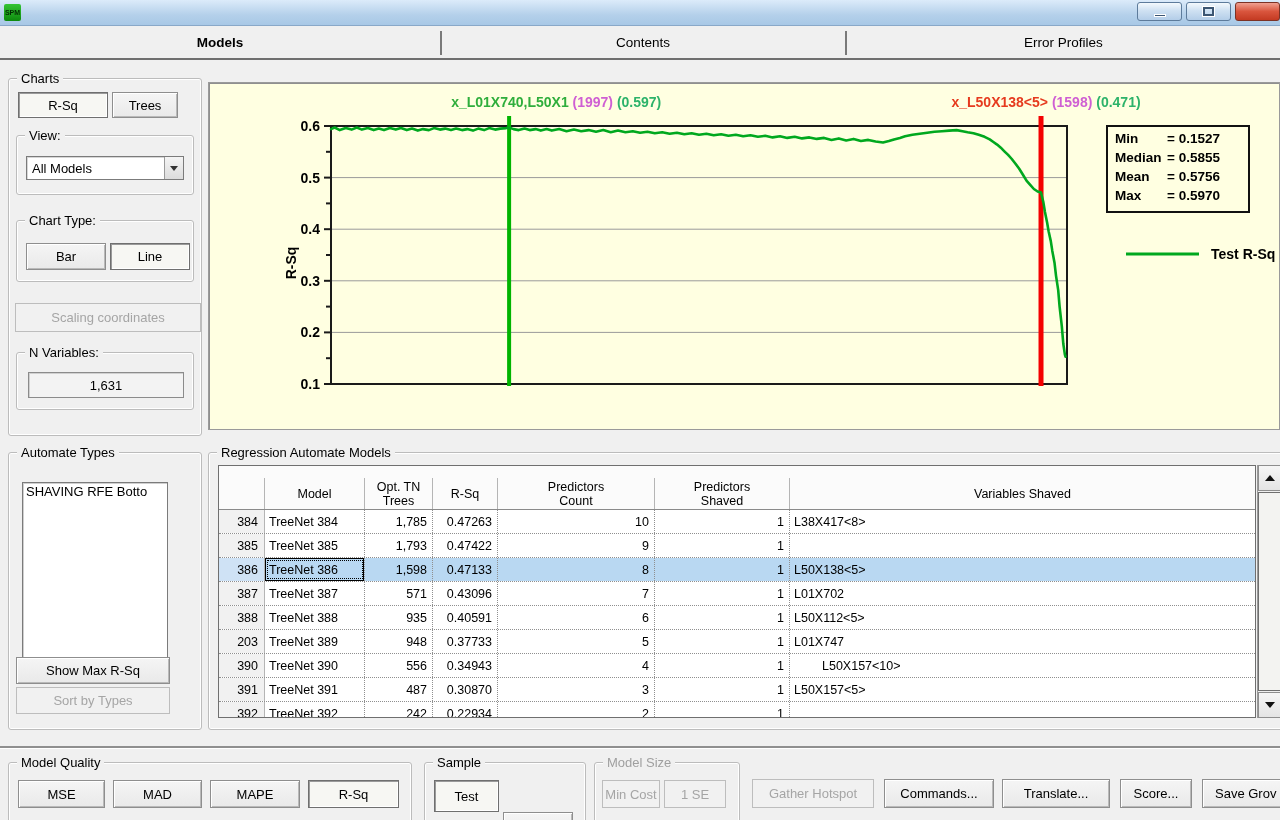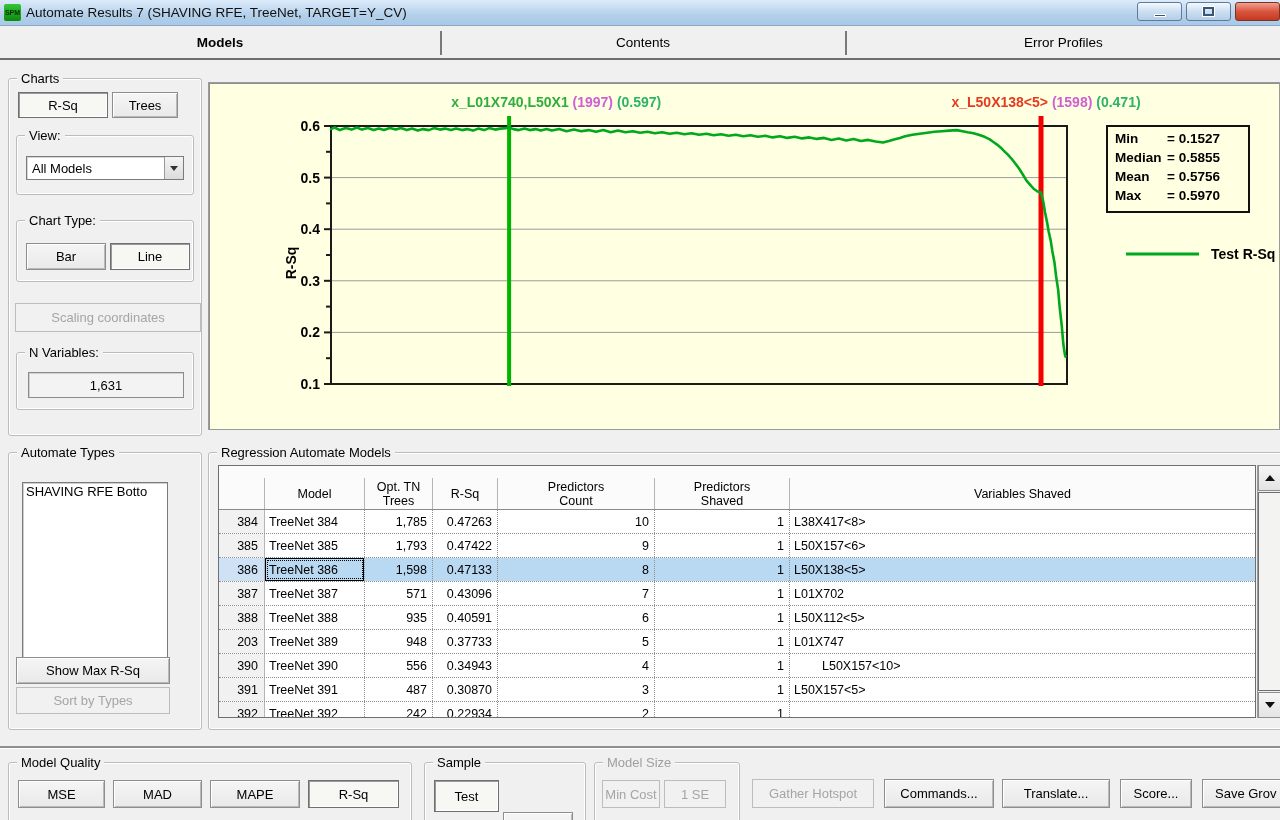--- a/index.html
+++ b/index.html
@@ -123,21 +123,20 @@
 </style>
 </head>
 <body>
 
 <div class="window">
 
   <div class="titlebar">
     <div class="app-icon">
         <span>SPM</span>
       </div>
-    <div class="title-text">Automate Results 7 (SHAVING RFE, TreeNet, TARGET=Y_CV)</div>
     <div class="win-btns">
       <div class="win-btn">
           <span class="glyph-min"></span>
         </div>
       <div class="win-btn">
           <span class="glyph-max"></span>
         </div>
       <div class="win-btn close"></div>
     </div>
   </div>
@@ -257,21 +256,20 @@
         <div class="tcell al-r" style="width: 135px;">1</div>
         <div class="tcell al-l" style="width: 466px;">L38X417&lt;8&gt;</div>
       </div>
       <div class="trow drow">
         <div class="tcell num" style="width: 46px;">385</div>
         <div class="tcell al-l" style="width: 100px;">TreeNet 385</div>
         <div class="tcell al-r" style="width: 68px;">1,793</div>
         <div class="tcell al-r" style="width: 65px;">0.47422</div>
         <div class="tcell al-r" style="width: 157px;">9</div>
         <div class="tcell al-r" style="width: 135px;">1</div>
-        <div class="tcell al-l" style="width: 466px;">L50X157&lt;6&gt;</div>
       </div>
       <div class="trow drow sel">
         <div class="tcell num" style="width: 46px;">386</div>
         <div class="tcell al-l focus-cell" style="width: 100px;">TreeNet 386</div>
         <div class="tcell al-r" style="width: 68px;">1,598</div>
         <div class="tcell al-r" style="width: 65px;">0.47133</div>
         <div class="tcell al-r" style="width: 157px;">8</div>
         <div class="tcell al-r" style="width: 135px;">1</div>
         <div class="tcell al-l" style="width: 466px;">L50X138&lt;5&gt;</div>
       </div>

